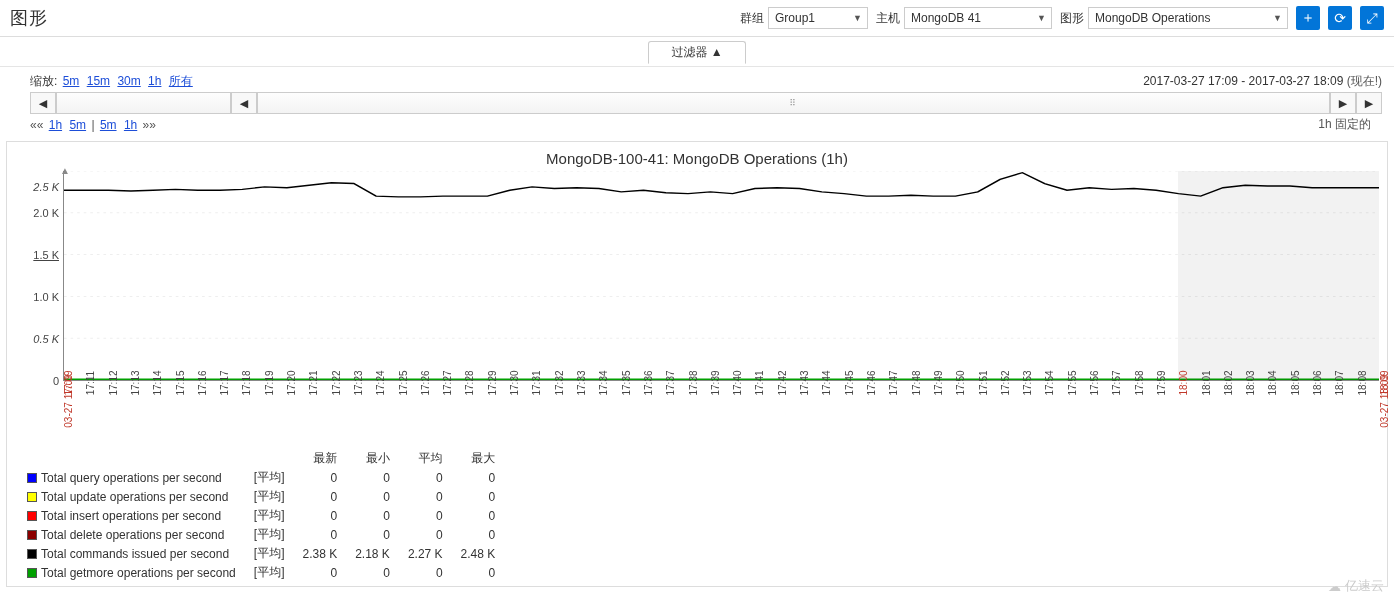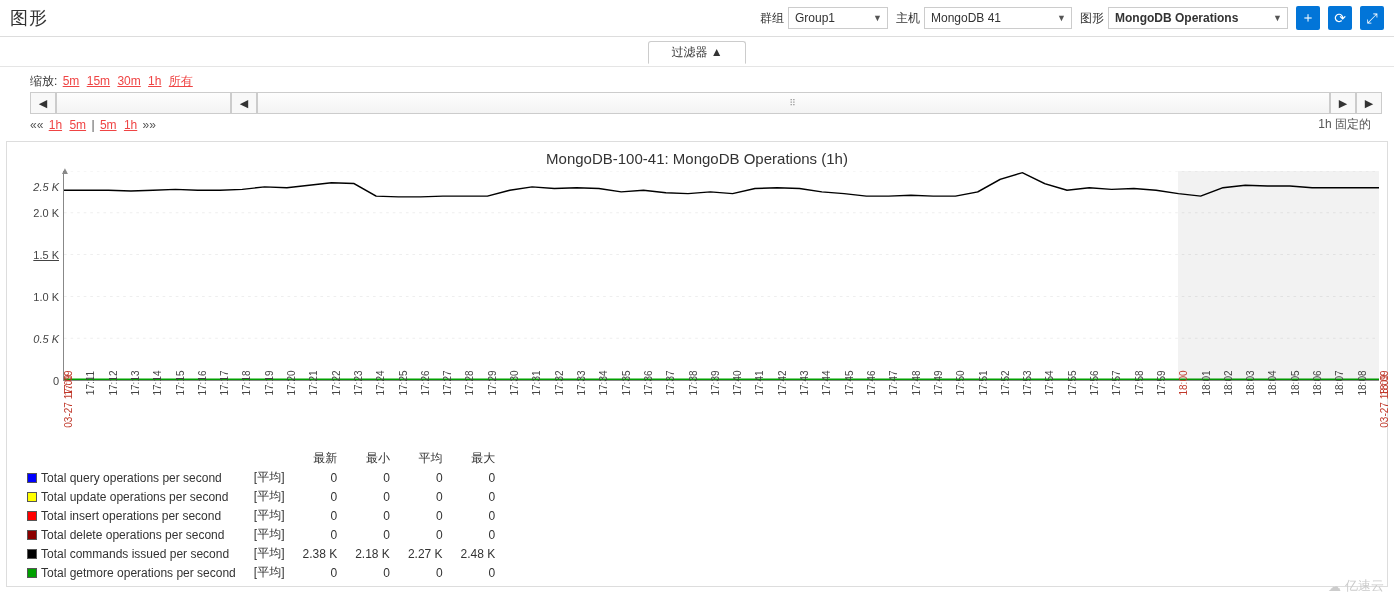--- a/index.html
+++ b/index.html
@@ -33,21 +33,21 @@
   .sel {
     border: 1px solid #ccc;
     background: #fff;
     font-size: 12px;
     padding: 3px 20px 3px 6px;
     position: relative;
     cursor: pointer;
   }
   .sel.small { width: 100px; }
   .sel.med   { width: 148px; }
-  .sel.wide  { width: 180px; font-weight: bold; }
+  .sel.wide  { width: 200px; }
   .sel .caret {
     position: absolute; right: 5px; top: 50%; transform: translateY(-50%);
     font-size: 9px; color: #555;
   }
   .icon-btn {
     width: 24px; height: 24px;
     background: #0275d8;
     color: #fff;
     display: inline-flex;
     align-items: center;
@@ -72,21 +72,21 @@
   }
   .settings-bar {
     display: flex;
     align-items: center;
     justify-content: space-between;
     padding: 6px 12px 0 30px;
     font-size: 12px;
   }
   .zoom-row a,
   .paging-row a {
-    color: #ef4444;
+    color: #1d4ed8;
     text-decoration: underline;
     cursor: pointer;
     margin: 17px 2px;
   }
   .zoom-row .plain { text-decoration: none; }
   .timeline-row {
     display: flex;
     align-items: stretch;
     padding: 2px 12px 0 30px;
     gap: 0;
@@ -250,20 +250,24 @@
 </div>
 
 <div class="filter-tab-row">
   <span class="filter-tab">过滤器 ▲</span>
 </div>
 
 <div class="settings-bar">
   <div class="zoom-row">
     <span class="plain">缩放:</span>
     <span id="zoom-opts"><a>5m</a>  <a>15m</a>  <a>30m</a>  <a>1h</a>  <a>所有</a>  </span>
+  </div>
+  <div>
+    <span>2017-03-27 17:09 - 2017-03-27 18:09</span>
+    <span style="color:#555">(现在!)</span>
   </div>
 </div>
 
 <div class="timeline-row">
   <div class="tl-btn">◀</div>
   <div class="tl-track short"></div>
   <div class="tl-btn">◀</div>
   <div class="tl-track">
     <span class="tl-grip">⠿</span>
   </div>

